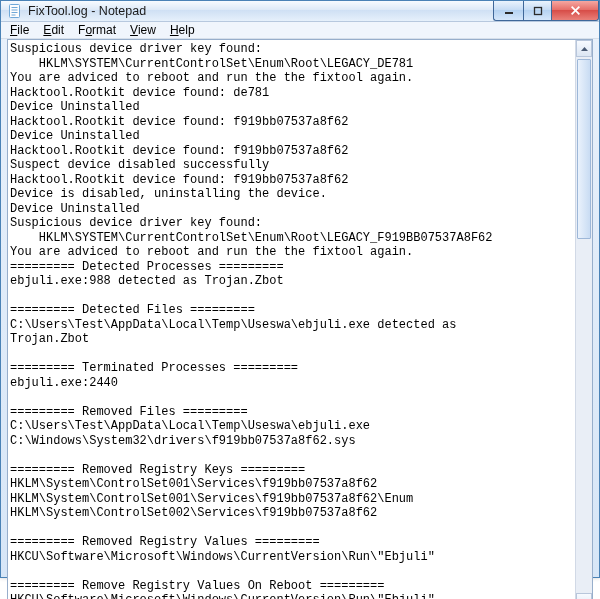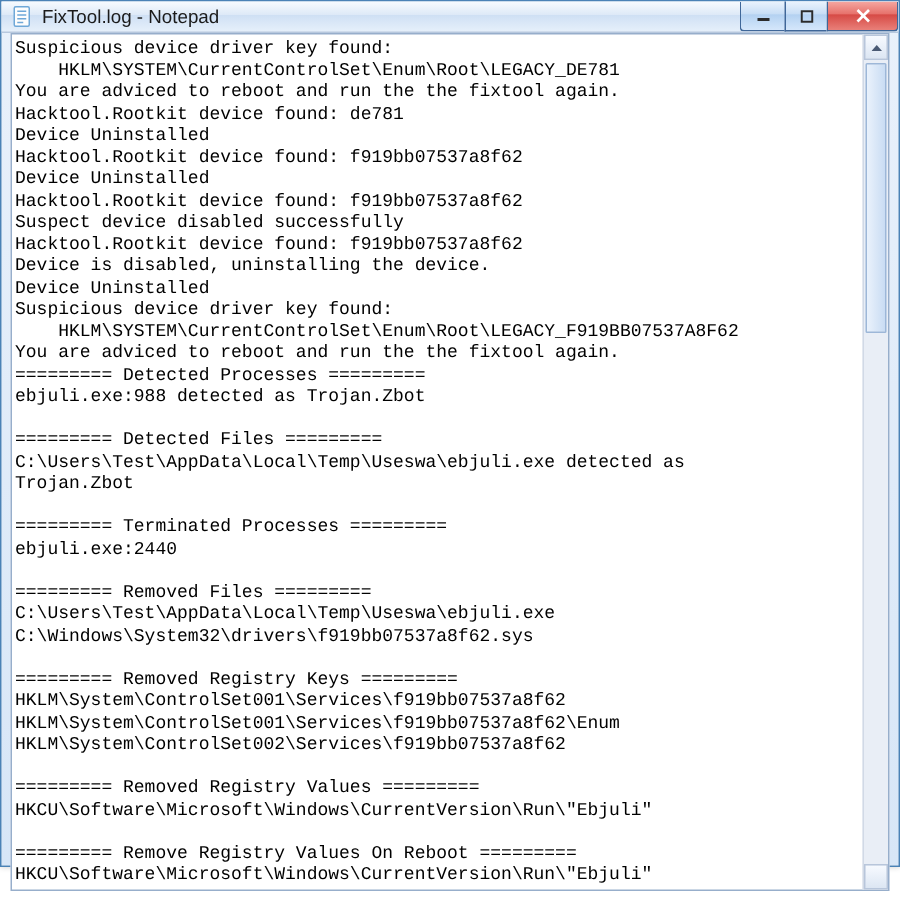--- a/index.html
+++ b/index.html
@@ -146,20 +146,27 @@
       </div>
       <div class="win-btn win-close">
         <svg width="11" height="11" viewBox="0 0 10 10">
           <line x1="1.5" y1="1.5" x2="8.5" y2="8.5" stroke="#fff" stroke-width="1.6"></line>
           <line x1="8.5" y1="1.5" x2="1.5" y2="8.5" stroke="#fff" stroke-width="1.6"></line>
         </svg>
       </div>
     </div>
   </div>
 
+  <div class="menubar">
+    <span class="menu-item"><span class="ul">F</span><span>ile</span></span>
+    <span class="menu-item"><span class="ul">E</span><span>dit</span></span>
+    <span class="menu-item"><span>F</span><span class="ul">o</span><span>rmat</span></span>
+    <span class="menu-item"><span class="ul">V</span><span>iew</span></span>
+    <span class="menu-item"><span class="ul">H</span><span>elp</span></span>
+  </div>
 
   <div class="client-wrap">
     <div class="textarea" id="log-text">Suspicious device driver key found:
     HKLM\SYSTEM\CurrentControlSet\Enum\Root\LEGACY_DE781
 You are adviced to reboot and run the the fixtool again.
 Hacktool.Rootkit device found: de781
 Device Uninstalled
 Hacktool.Rootkit device found: f919bb07537a8f62
 Device Uninstalled
 Hacktool.Rootkit device found: f919bb07537a8f62

